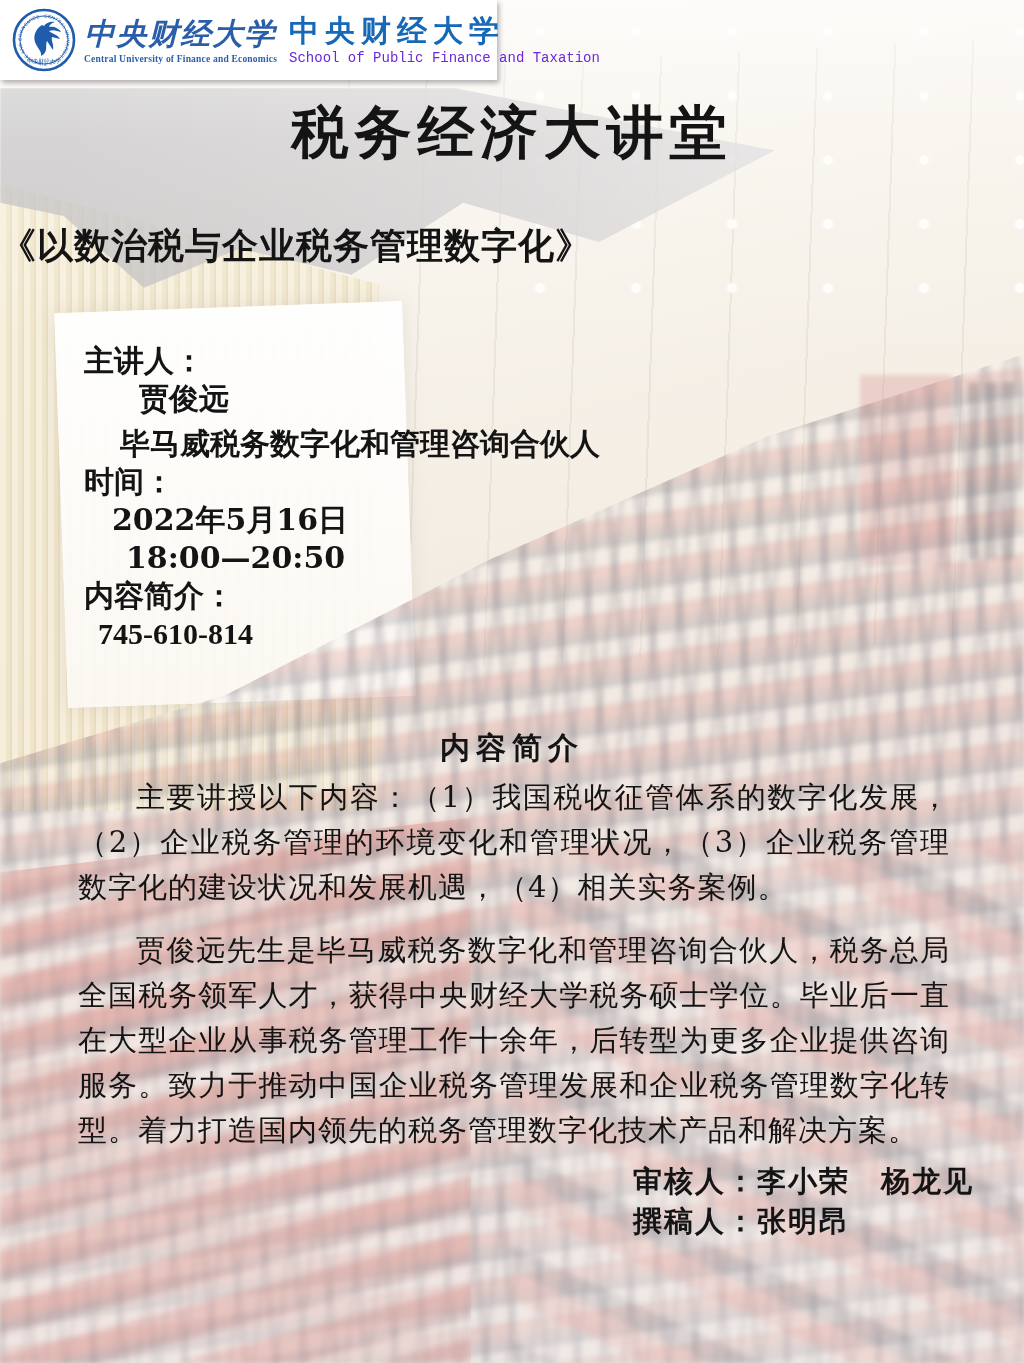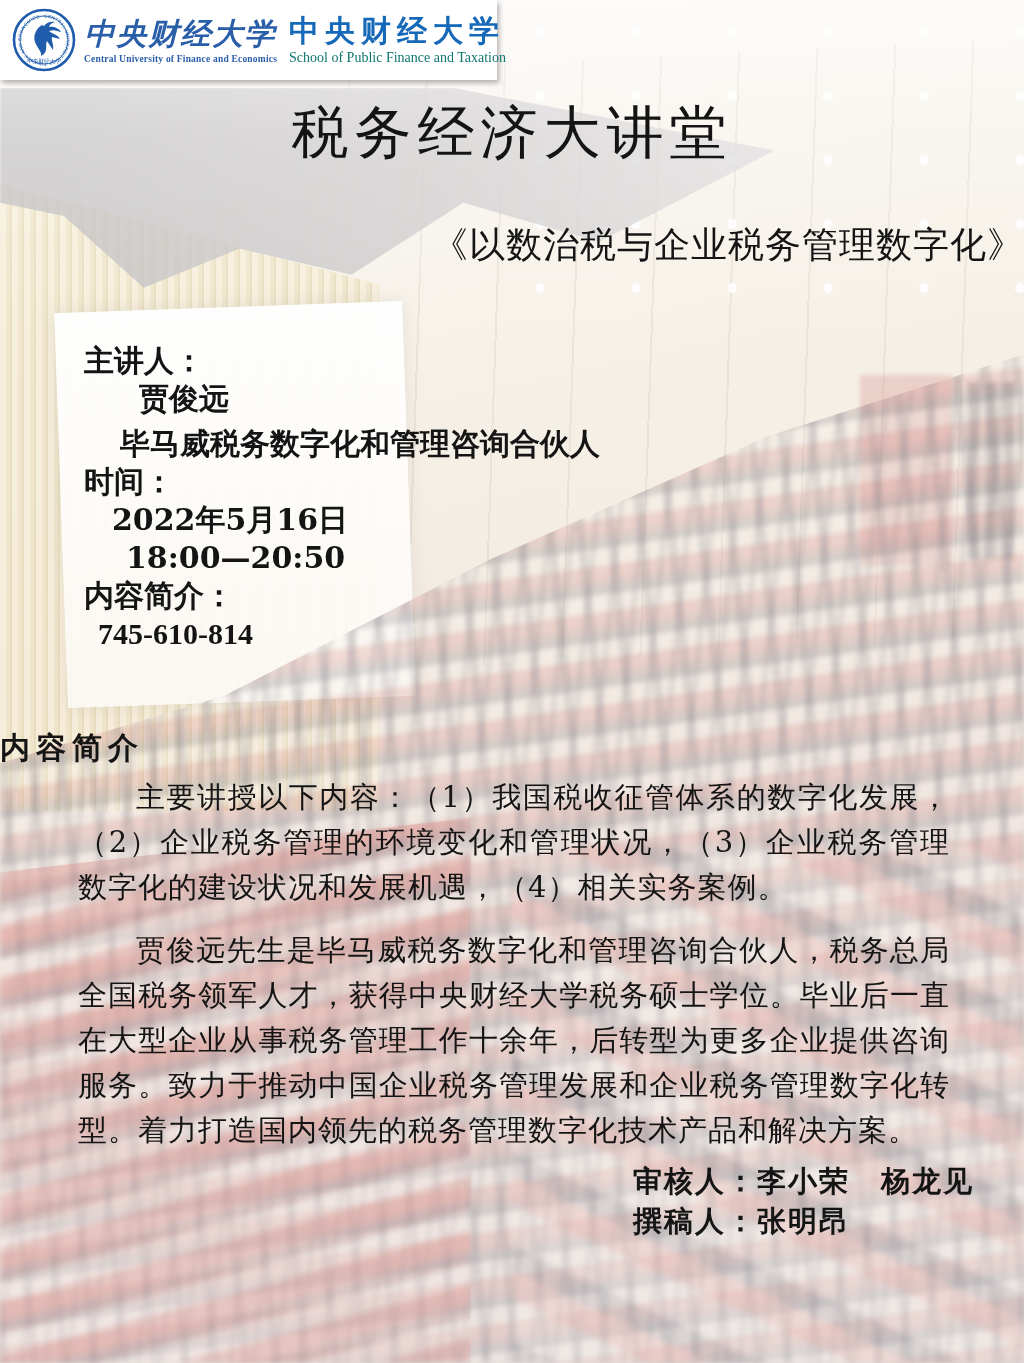--- a/index.html
+++ b/index.html
@@ -56,37 +56,37 @@
       box-shadow:2px 3px 5px rgba(90,85,90,.45);}
   .logo{flex:0 0 auto;width:64px;height:64px;margin-right:8px;}
   .uni-block{flex:0 0 auto;margin-right:12px;text-align:center;}
   .uni-cn{font-size:30px;font-weight:700;font-style:italic;color:#2a5ea9;letter-spacing:2px;
       font-family:"DejaVu Serif","Liberation Serif",serif;line-height:34px;}
   .uni-en{font-size:9.5px;font-weight:700;color:#2a5ea9;letter-spacing:.2px;margin-top:3px;
       font-family:"Liberation Serif","DejaVu Serif",serif;}
   .school-block{flex:0 0 auto;text-align:left;}
   .school-cn{font-size:30px;font-weight:700;color:#1668b8;letter-spacing:6px;line-height:34px;
       font-family:"Liberation Sans","DejaVu Sans",sans-serif;}
-  .school-en{font-size:14px;color:#0f766e;margin-top:2px;
-      font-family:Liberation Serif, serif;}
+  .school-en{font-size:14px;color:#6d28d9;margin-top:2px;
+      font-family:Liberation Mono, monospace;}
   
   .content{position:absolute;inset:0;z-index:3;}
-  .title{margin:92px 0 0;font-size:57px;line-height:80px;text-align:center;font-weight:400;
+  .title{margin:92px 0 0;font-size:57px;line-height:80px;text-align:center;font-weight:700;
       letter-spacing:6px;}
-  .subtitle{margin:50px 0 2px;font-size:36px;line-height:46px;text-align:right;font-weight:400;
+  .subtitle{margin:50px 0 2px;font-size:36px;line-height:46px;text-align:left;font-weight:700;
       letter-spacing:1px;}
   .info{margin:74px 0 0 84px;font-size:30px;line-height:38px;font-weight:700;}
   .info-row{display:flex;white-space:nowrap;flex-direction:column;}
   .info-label{flex:0 0 auto;min-width:158px;}
   .speaker-name{margin-left:55px;}
   .speaker-title{margin-left:36px;margin-top:7px;}
   .time-value{margin-left:28px;}
   .time-range{margin-left:42px;}
   .meeting-id{margin-left:14px;font-family:"Liberation Serif","DejaVu Serif",serif;}
-  .section-title{margin:76px 0 0;font-size:30px;line-height:38px;font-weight:700;
+  .section-title{margin:76px 0 0;font-size:30px;line-height:38px;text-align:center;font-weight:700;
       letter-spacing:6px;}
   .body-par{width:872px;margin:0 0 0 78px;font-size:29px;line-height:45px;text-align:justify;
       text-indent:2em;letter-spacing:1px;}
   .p1{margin-top:8px;}
   .p2{margin-top:18px;}
   .p3{margin-top:119px;letter-spacing:3px;}
   .signoff{margin:8px 0 0 633px;font-size:29px;line-height:40px;font-weight:600;letter-spacing:2px;}
   .signoff-row{white-space:nowrap;}
 </style>
 </head>

